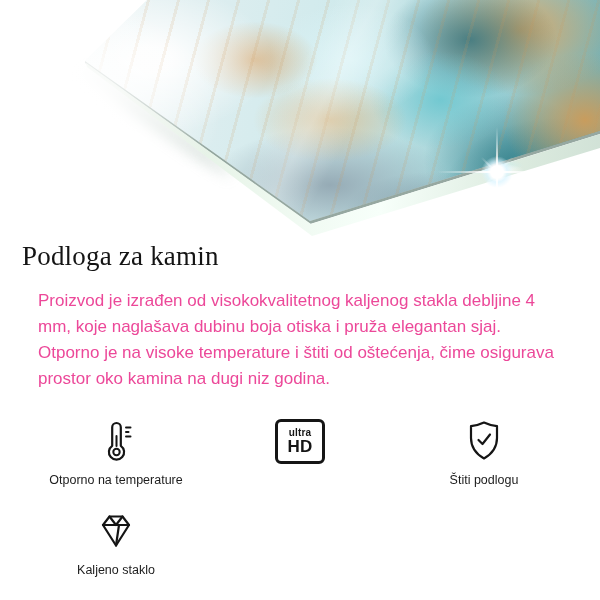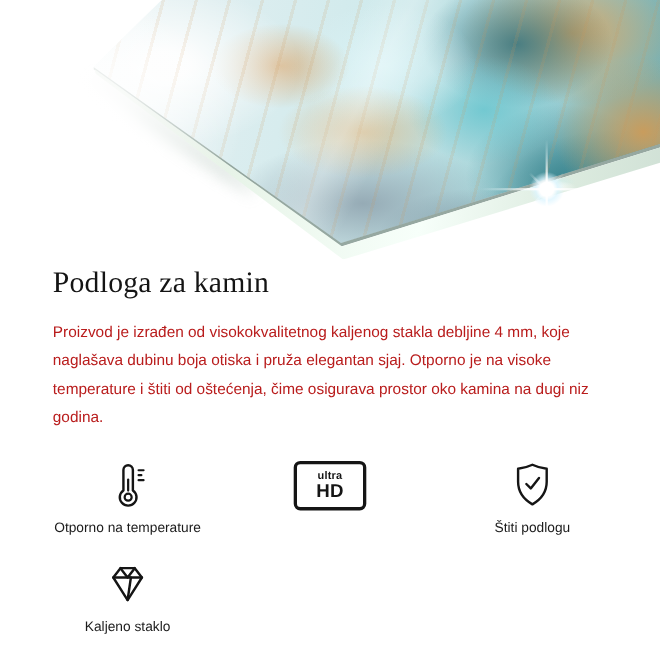--- a/index.html
+++ b/index.html
@@ -55,33 +55,33 @@
   .sparkle .ray-h { position:absolute; left:-60px; top:-1px; width:120px; height:2px;
     background:linear-gradient(to right, rgba(255,255,255,0), #fff 45%, #fff 55%, rgba(255,255,255,0)); }
   .sparkle .ray-v { position:absolute; left:-1px; top:-45px; width:2px; height:90px;
     background:linear-gradient(to bottom, rgba(255,255,255,0), #fff 45%, #fff 55%, rgba(255,255,255,0)); }
   .sparkle .ray-d1, .sparkle .ray-d2 { position:absolute; left:-22px; top:-0.5px; width:44px; height:1.5px;
     background:linear-gradient(to right, rgba(255,255,255,0), rgba(255,255,255,.9) 50%, rgba(255,255,255,0)); }
   .sparkle .ray-d1 { transform:rotate(45deg); }
   .sparkle .ray-d2 { transform:rotate(-45deg); }
 
   
-  .content { padding:0 48px; }
+  .content { padding:0 22px; }
   .page-title { margin-top:2px; font-family:"Liberation Serif","DejaVu Serif",serif;
     font-size:27px; line-height:37px; color:#141414; font-weight:400; letter-spacing:.2px; }
-  .page-desc { margin-top:13px; font-size:14px; line-height:26px; color:#b91c1c; max-width:522px; }
+  .page-desc { margin-top:13px; font-size:17px; line-height:26px; color:#ec4899; max-width:522px;margin-left:16px; }
 
   
   .features { display:grid; grid-template-columns:repeat(3,1fr); row-gap:21px;
     margin:26px 24px 0 24px; }
   .feature { display:flex; flex-direction:column; align-items:center; }
   .icon-box { height:46px; display:flex; align-items:center; justify-content:center; }
   .feature-label { margin-top:9px; font-size:12.5px; color:#1c1c1c; }
   svg.ico { stroke:#151515; fill:none; stroke-width:2.2; stroke-linecap:round; stroke-linejoin:round; }
-  .uhd-box { width:66px; height:45px; border:3px solid #151515; border-radius:6px;
+  .uhd-box { width:50px; height:45px; border:3px solid #151515; border-radius:6px;
     display:flex; flex-direction:column; align-items:center; justify-content:center; color:#151515;text-align:center; }
   .uhd-top { font-size:10px; font-weight:700; line-height:11px; letter-spacing:.2px; }
   .uhd-bottom { font-size:17px; font-weight:800; line-height:17px; letter-spacing:.3px; }
 </style>
 </head>
 <body>
 
 <div class="hero">
   <div class="corner-shadow"></div>
   <div class="glass-face"></div>

